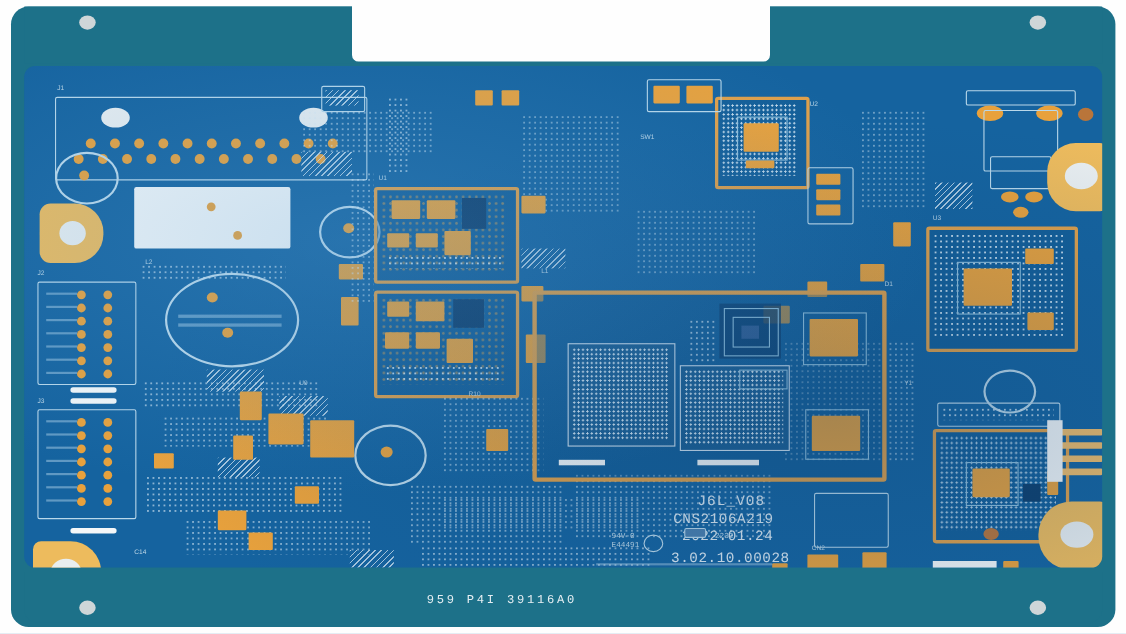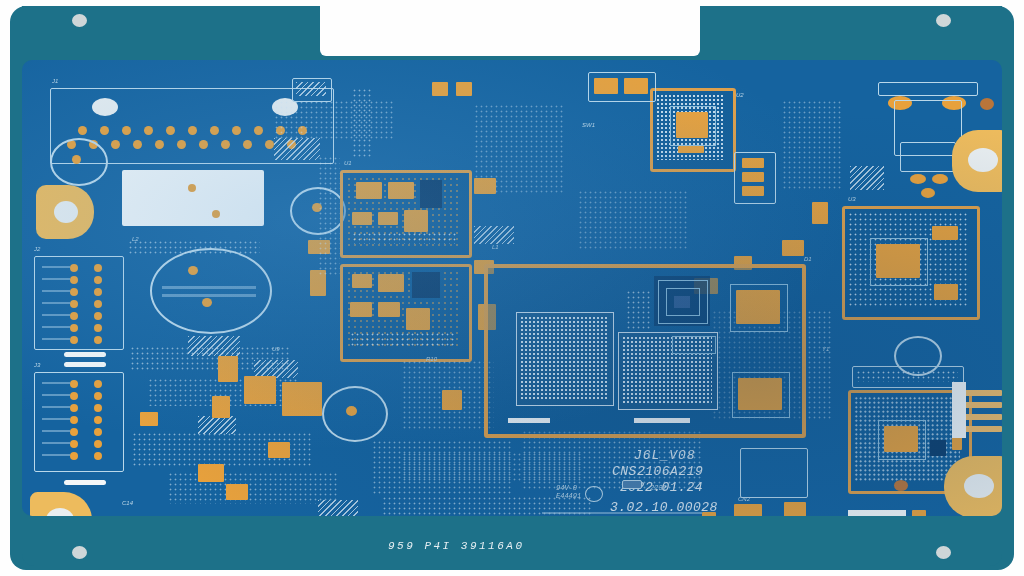--- a/index.html
+++ b/index.html
@@ -44,21 +44,21 @@
   .slk{position:absolute;border:1px solid #b9d8ea;border-radius:2px;}
   .slk2{position:absolute;border:1px solid #8fc0dd;}
   .gold-box{position:absolute;border:3px solid #e0a04a;border-radius:3px;background:rgba(18,86,140,.35);}
   .wht{position:absolute;background:#f4f7f8;}
   .silver{position:absolute;background:#cfd6d8;border-radius:50%;}
   .hole{position:absolute;background:#e9eef0;border-radius:50%;}
   .goldpad{position:absolute;background:#edbb5d;}
   .trace{position:absolute;background:#9ec6e0;opacity:.55;}
   .bga{position:absolute;border:1px solid #cfe2f0;background:#1a5e93;}
   .darksq{position:absolute;background:#0e3f6d;}
-  .txt{position:absolute;color:#dce9f2;font-family:"Liberation Sans",sans-serif;white-space:nowrap;font-style:italic;}
+  .txt{position:absolute;color:#dce9f2;font-family:"Liberation Sans",sans-serif;white-space:nowrap;}
   .txt.sm{font-size:6px;color:#bcd6e6;}
   .mono{font-family:"Liberation Mono",monospace;}
   .hatch{
     position:absolute;
     background:repeating-linear-gradient(135deg,#cfe2f0 0 1px,rgba(0,0,0,0) 1px 4px);
     opacity:.8;
   }
   .mesh{
     position:absolute;
     background-image:

